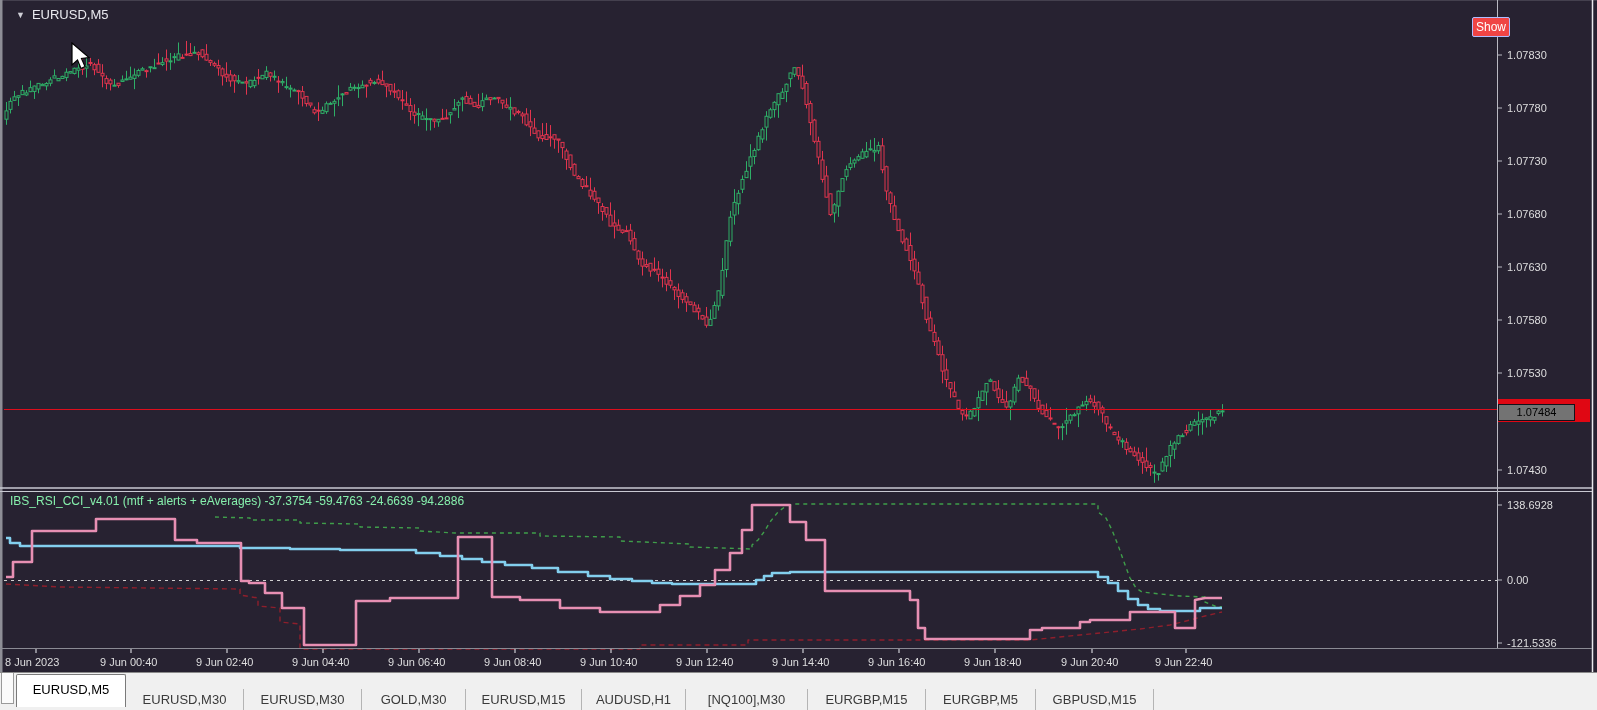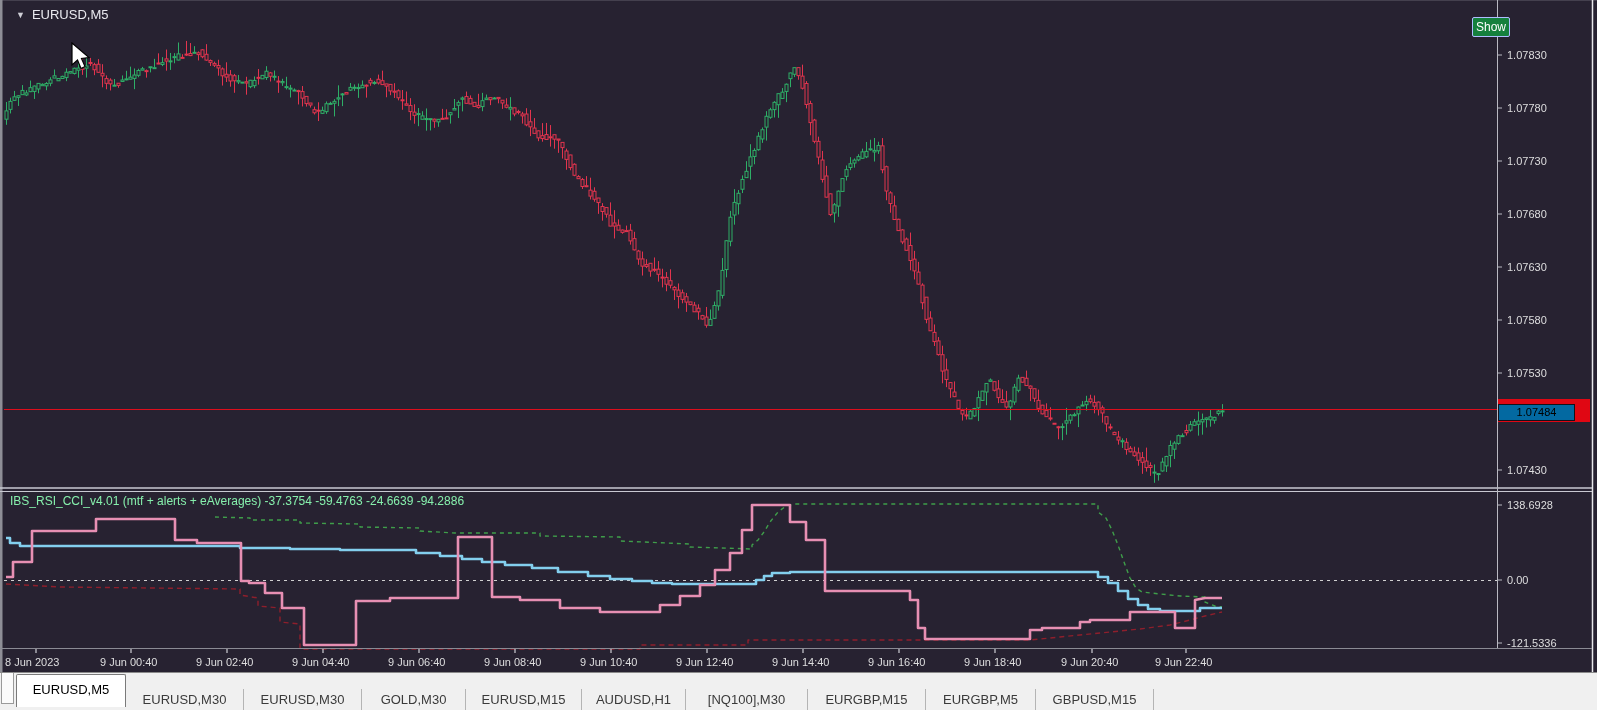--- a/index.html
+++ b/index.html
@@ -10,33 +10,33 @@
   }
   .chart-stack{position:absolute;left:0;top:0;width:1597px;height:672px;}
   #chart-svg{position:absolute;left:0;top:0;}
   .symbol-label{
     position:absolute;left:16px;top:7px;color:#e9e9ef;font-size:13px;
     display:flex;align-items:center;gap:7px;white-space:nowrap;
   }
   .symbol-label .tri{font-size:9px;color:#cfcfd6;}
   .show-button{
     position:absolute;left:1472px;top:17px;width:38px;height:20px;
-    background:#15803d;color:#ffffff;font-size:12px;line-height:19px;
+    background:#ef4444;color:#ffffff;font-size:12px;line-height:19px;
     text-align:center;border:1px solid #aebdff;box-sizing:border-box;
     border-radius:2px;cursor:pointer;
   }
   .indicator-label{
     position:absolute;left:10px;top:494px;color:#86efac;font-size:12px;white-space:nowrap;
   }
   .price-tag-red{
     position:absolute;left:1498px;top:399px;width:92px;height:23px;background:#e00713;
     color:#fff;font-size:11px;line-height:22px;text-align:left;padding-left:6px;box-sizing:border-box;
   }
   .price-tag-white{
-    position:absolute;left:1498px;top:404px;width:77px;height:17px;background:#0369a1;
+    position:absolute;left:1498px;top:404px;width:77px;height:17px;background:#737373;
     border:1px solid #14121a;color:#000;font-size:11px;line-height:15px;
     text-align:center;box-sizing:border-box;
   }
   .cursor-arrow{position:absolute;left:70px;top:42px;pointer-events:none;}
   .tab-bar{
     position:absolute;left:0;top:672px;width:1597px;height:38px;background:#f0f0f0;
     border-top:1px solid #8a8a8a;display:flex;align-items:flex-start;box-sizing:border-box;
   }
   .tab-stub{width:11px;height:30px;background:#fbfbfb;border:1px solid #9a9a9a;border-top:none;margin:0 2px 0 1px;}
   .tab{font-size:13px;color:#3a3a3a;text-align:center;line-height:22px;margin-top:16px;

